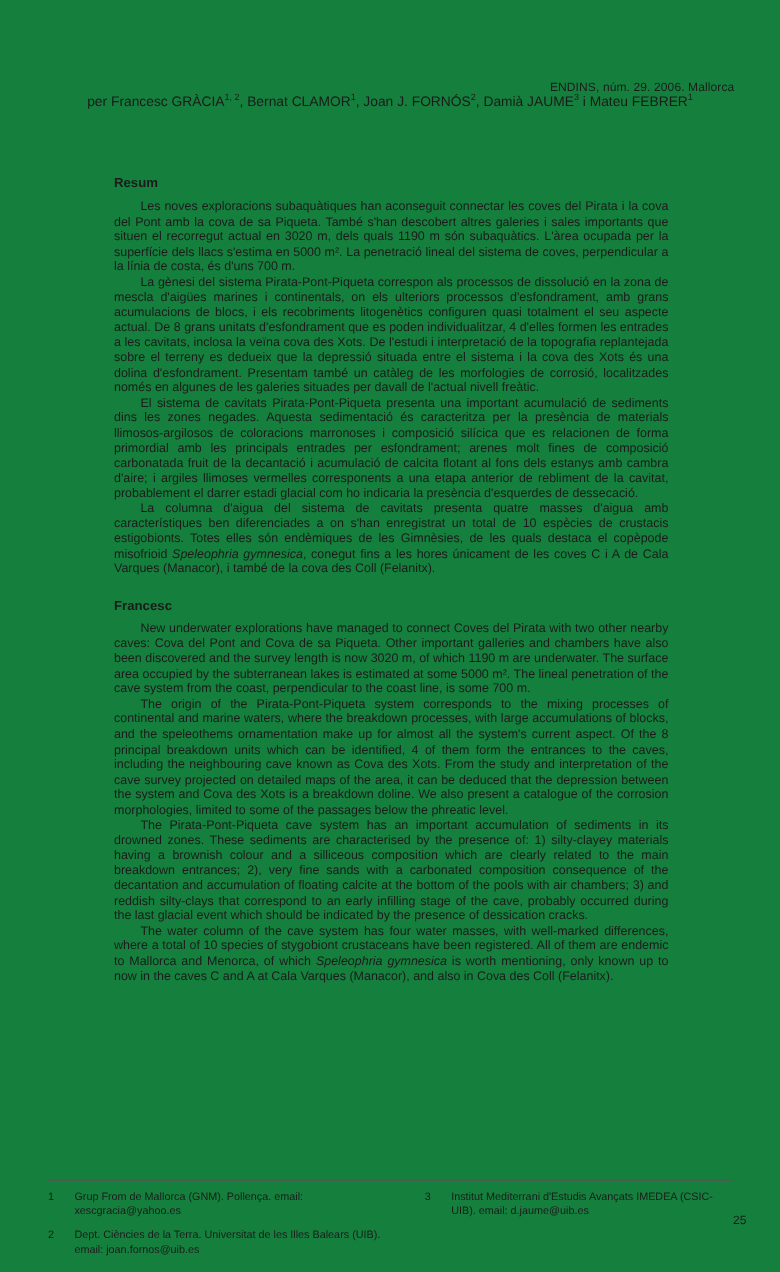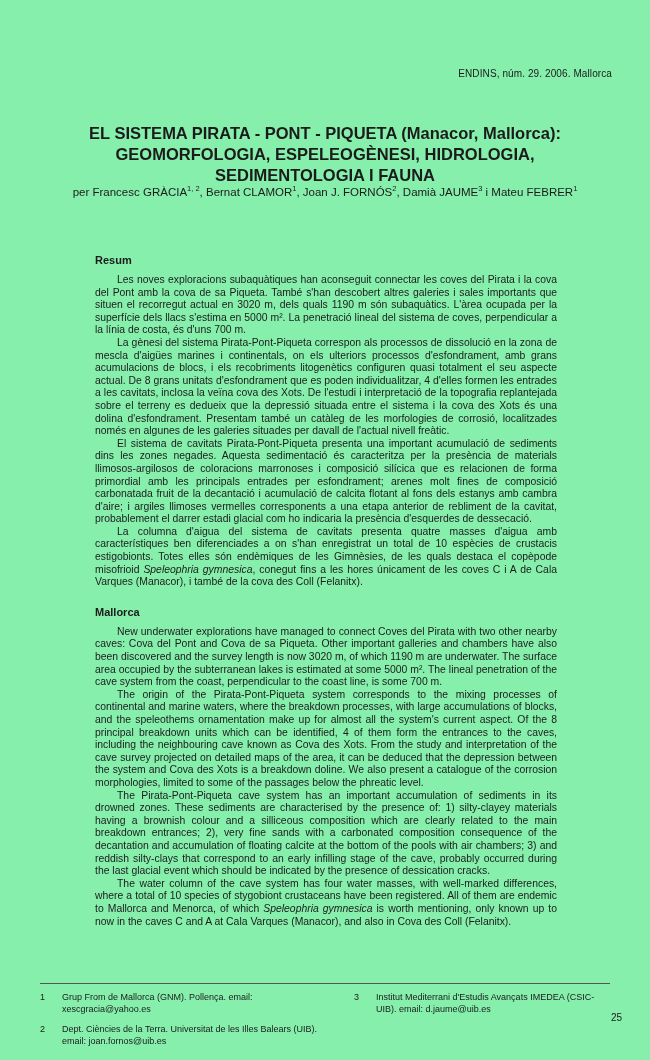--- a/index.html
+++ b/index.html
@@ -2,21 +2,21 @@
 <html lang="ca"><head>
 <meta charset="utf-8">
 <style>
   * { box-sizing: border-box; }
   html, body { margin: 0; padding: 0; background: #e8e8e8; }
   .page {
     position: relative;
     width: 650px;
     height: 1060px;
     margin: 0 auto;
-    background: #86efac;
+    background: #15803d;
     font-family: "Liberation Sans", sans-serif;
     color: #1b1b1b;
     overflow: hidden;
   }
   .journal-header {
     padding-top: 68px;
     padding-right: 38px;
     text-align: right;
     font-size: 10px;
     letter-spacing: 0.1px;
@@ -76,42 +76,37 @@
     font-size: 10px;
   }
 </style>
 </head>
 <body>
 
 <div class="page">
 
   <div class="journal-header">ENDINS, núm. 29. 2006. Mallorca</div>
 
-  <h1 class="paper-title">
-    <span class="t-line">EL SISTEMA PIRATA - PONT - PIQUETA (Manacor, Mallorca):</span>
-    <span class="t-line">GEOMORFOLOGIA, ESPELEOGÈNESI, HIDROLOGIA,</span>
-    <span class="t-line">SEDIMENTOLOGIA I FAUNA</span>
-  </h1>
 
   <div class="authors">
     <span>per Francesc GRÀCIA</span><sup>1, 2</sup><span>, Bernat CLAMOR</span><sup>1</sup><span>, Joan J. FORNÓS</span><sup>2</sup><span>, Damià JAUME</span><sup>3</sup><span> i Mateu FEBRER</span><sup>1</sup>
   </div>
 
   <div class="content">
 
     <div class="section resum">
       <h2 class="section-heading">Resum</h2>
       <p class="para">Les noves exploracions subaquàtiques han aconseguit connectar les coves del Pirata i la cova del Pont amb la cova de sa Piqueta. També s'han descobert altres galeries i sales importants que situen el recorregut actual en 3020 m, dels quals 1190 m són subaquàtics. L'àrea ocupada per la superfície dels llacs s'estima en 5000 m². La penetració lineal del sistema de coves, perpendicular a la línia de costa, és d'uns 700 m.</p>
       <p class="para">La gènesi del sistema Pirata-Pont-Piqueta correspon als processos de dissolució en la zona de mescla d'aigües marines i continentals, on els ulteriors processos d'esfondrament, amb grans acumulacions de blocs, i els recobriments litogenètics configuren quasi totalment el seu aspecte actual. De 8 grans unitats d'esfondrament que es poden individualitzar, 4 d'elles formen les entrades a les cavitats, inclosa la veïna cova des Xots. De l'estudi i interpretació de la topografia replantejada sobre el terreny es dedueix que la depressió situada entre el sistema i la cova des Xots és una dolina d'esfondrament. Presentam també un catàleg de les morfologies de corrosió, localitzades només en algunes de les galeries situades per davall de l'actual nivell freàtic.</p>
       <p class="para">El sistema de cavitats Pirata-Pont-Piqueta presenta una important acumulació de sediments dins les zones negades. Aquesta sedimentació és caracteritza per la presència de materials llimosos-argilosos de coloracions marronoses i composició silícica que es relacionen de forma primordial amb les principals entrades per esfondrament; arenes molt fines de composició carbonatada fruit de la decantació i acumulació de calcita flotant al fons dels estanys amb cambra d'aire; i argiles llimoses vermelles corresponents a una etapa anterior de rebliment de la cavitat, probablement el darrer estadi glacial com ho indicaria la presència d'esquerdes de dessecació.</p>
       <p class="para"><span>La columna d'aigua del sistema de cavitats presenta quatre masses d'aigua amb característiques ben diferenciades a on s'han enregistrat un total de 10 espècies de crustacis estigobionts. Totes elles són endèmiques de les Gimnèsies, de les quals destaca el copèpode misofrioid </span><span class="sp-italic">Speleophria gymnesica</span><span>, conegut fins a les hores únicament de les coves C i A de Cala Varques (Manacor), i també de la cova des Coll (Felanitx).</span></p>
     </div>
 
     <div class="section abstract" lang="en">
-      <h2 class="section-heading">Mallorca</h2>
+      <h2 class="section-heading">Francesc</h2>
       <p class="para">New underwater explorations have managed to connect Coves del Pirata with two other nearby caves: Cova del Pont and Cova de sa Piqueta. Other important galleries and chambers have also been discovered and the survey length is now 3020 m, of which 1190 m are underwater. The surface area occupied by the subterranean lakes is estimated at some 5000 m². The lineal penetration of the cave system from the coast, perpendicular to the coast line, is some 700 m.</p>
       <p class="para">The origin of the Pirata-Pont-Piqueta system corresponds to the mixing processes of continental and marine waters, where the breakdown processes, with large accumulations of blocks, and the speleothems ornamentation make up for almost all the system's current aspect. Of the 8 principal breakdown units which can be identified, 4 of them form the entrances to the caves, including the neighbouring cave known as Cova des Xots. From the study and interpretation of the cave survey projected on detailed maps of the area, it can be deduced that the depression between the system and Cova des Xots is a breakdown doline. We also present a catalogue of the corrosion morphologies, limited to some of the passages below the phreatic level.</p>
       <p class="para">The Pirata-Pont-Piqueta cave system has an important accumulation of sediments in its drowned zones. These sediments are characterised by the presence of: 1) silty-clayey materials having a brownish colour and a silliceous composition which are clearly related  to the main breakdown entrances; 2), very fine sands with a carbonated composition consequence of the decantation and accumulation of floating calcite at the bottom of the pools with air chambers; 3) and reddish silty-clays that correspond to an early infilling stage of the cave, probably occurred during the last glacial event which should be indicated by the presence of dessication cracks.</p>
       <p class="para"><span>The water column of the cave system has four water masses, with well-marked differences, where a total of 10 species of stygobiont crustaceans have been registered. All of them are endemic to Mallorca and Menorca, of which </span><span class="sp-italic">Speleophria gymnesica</span><span> is worth mentioning, only known up to now in the caves C and A at Cala Varques (Manacor), and also in Cova des Coll (Felanitx).</span></p>
     </div>
 
   </div>
 
   <div class="footnotes">
     <div class="fn-col-left">

